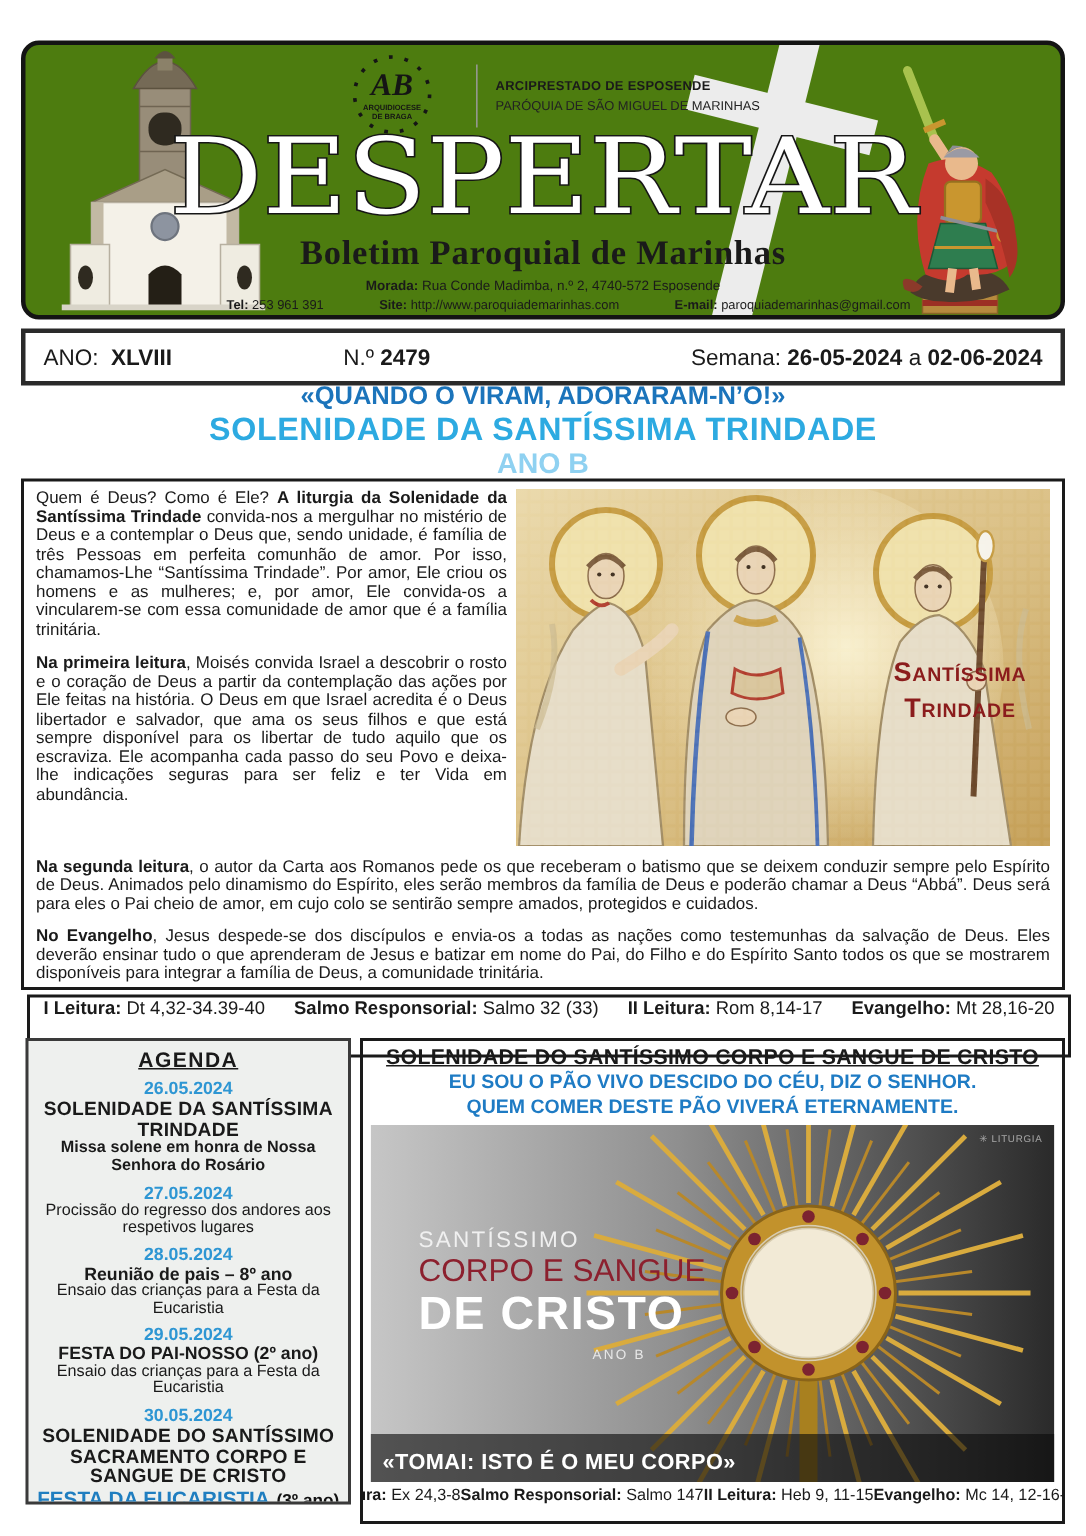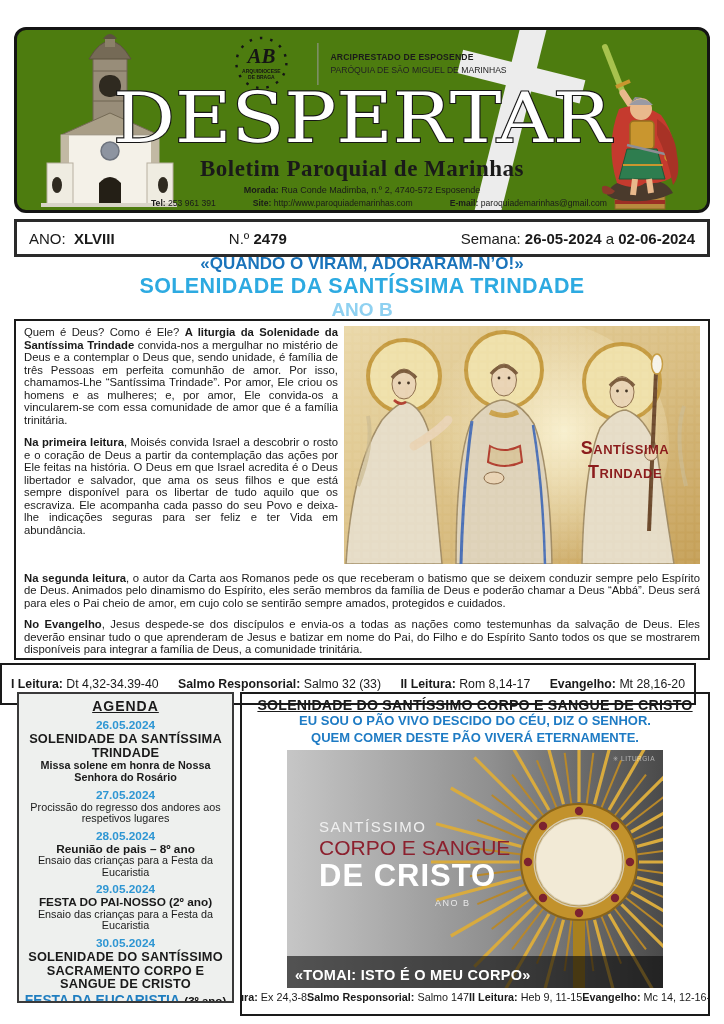--- a/index.html
+++ b/index.html
@@ -41,51 +41,51 @@
   .h-title { font-size:21.5px; font-weight:bold; color:#2daae1; letter-spacing:.4px; }
   .h-year  { font-size:19px; font-weight:bold; color:#8fd1f1; }
 
   
   .article-box { position:absolute; left:14px; top:319px; width:696px; height:341px;
     border:2px solid #1a1a1a; padding:5px 8px 2px; overflow:hidden; }
   .art-top { display:flex; gap:6px; }
   .art-col { width:318px; font-size:11.3px; line-height:12.5px; text-align:justify; }
   .art-col p + p { margin-top:10px; }
   .trinity { position:relative; width:356px; height:238px; flex-shrink:0; overflow:hidden; }
-  .trinity-caption { position:absolute; right:17px; top:110px; width:116px; text-align:center;
+  .trinity-caption { position:absolute; right:2px; top:110px; width:116px; text-align:center;
     font-variant:small-caps; font-weight:bold; font-size:18px; line-height:1.35; color:#8b1c1c;
     letter-spacing:.5px; }
   .art-bottom { margin-top:8px; font-size:11.3px; line-height:12.4px; text-align:justify; }
   .art-bottom p + p { margin-top:9px; }
   .credit { text-align:right; font-size:8.2px; font-style:italic; margin-top:3px; }
   .credit .lbl { font-weight:bold; }
 
   
-  .readings-bar { position:absolute; left:0; top:663px; width:696px; height:42px;
-    border:2px solid #1a1a1a; display:flex; align-items:center; justify-content:space-between;
+  .readings-bar { position:absolute; left:18px; top:663px; width:696px; height:42px;
+    border:2px solid #1a1a1a; display:flex; justify-content:space-between;
     padding:0 9px; font-size:12.3px; white-space:nowrap; }
 
   
   .agenda { position:absolute; left:17px; top:692px; width:217px; height:311px;
     border:2px solid #3a3a3a; background:#eef0ee; text-align:center; padding:4px 3px; overflow:hidden; }
   .ag-title { font-size:14px; font-weight:bold; text-decoration:underline; letter-spacing:1px; }
   .ag-date { font-size:11.8px; font-weight:bold; color:#2e96d3; margin-top:4px; }
   .ag-big { font-size:12.8px; font-weight:bold; line-height:1.07; letter-spacing:.2px; }
   .ag-bold { font-size:11.8px; font-weight:bold; line-height:1.07; }
   .ag-note { font-size:10.8px; line-height:1.07; }
   .ag-note-b { font-size:10.8px; font-weight:bold; line-height:1.12; }
   .ag-blue { font-size:13.8px; font-weight:bold; color:#1f7ec0; }
   .ag-suffix { font-size:11.5px; font-weight:bold; color:#111; }
 
   
   .corpus-box { position:absolute; left:240px; top:692px; width:470px; height:324px;
     border:2px solid #1a1a1a; text-align:center; padding:3px 5px; overflow:hidden; }
   .cb-title { font-size:14.2px; font-weight:bold; text-decoration:underline; letter-spacing:.2px; }
   .cb-sub { font-size:13px; font-weight:bold; color:#1e7bc4; line-height:1.3; }
-  .monstrance { position:relative; width:376px; height:238px; margin:3px auto 2px; overflow:hidden; }
+  .monstrance { position:relative; width:456px; height:238px; margin:3px auto 2px; overflow:hidden; }
   .m-kicker { position:absolute; left:32px; top:68px; color:#f0f0f0; font-size:15px;
     letter-spacing:1.5px; font-weight:normal; }
   .m-line1 { position:absolute; left:32px; top:86px; color:#8c202e; font-size:21px; font-weight:normal; }
   .m-line2 { position:absolute; left:32px; top:108px; color:#fff; font-size:31px; font-weight:bold;
     letter-spacing:1px; }
   .m-year { position:absolute; left:148px; top:148px; color:#e8e8e8; font-size:9px; letter-spacing:1.5px; }
   .m-banner { position:absolute; left:8px; bottom:5px; color:#fff; font-size:14.5px; font-weight:bold;
     letter-spacing:.3px; }
   .m-watermark { position:absolute; right:8px; top:5px; color:rgba(255,255,255,.55); font-size:6.5px;
     letter-spacing:.5px; }

